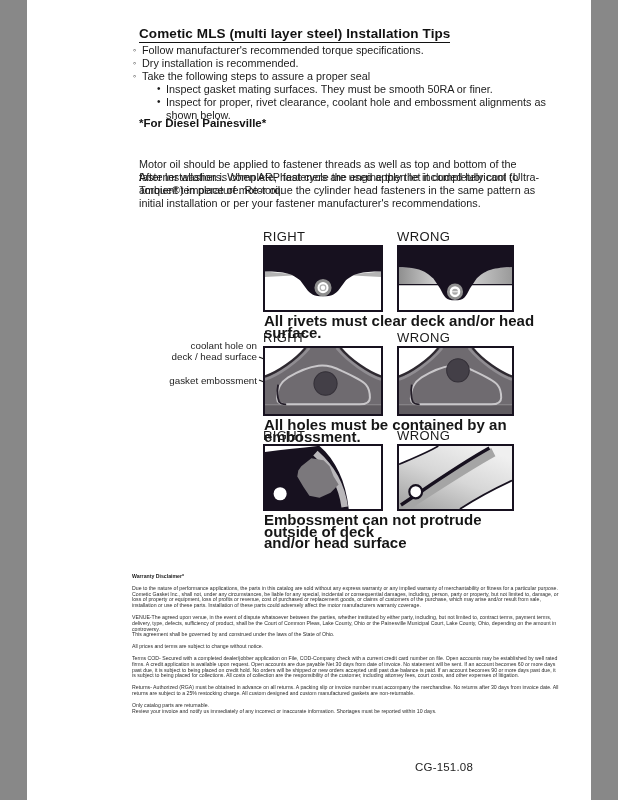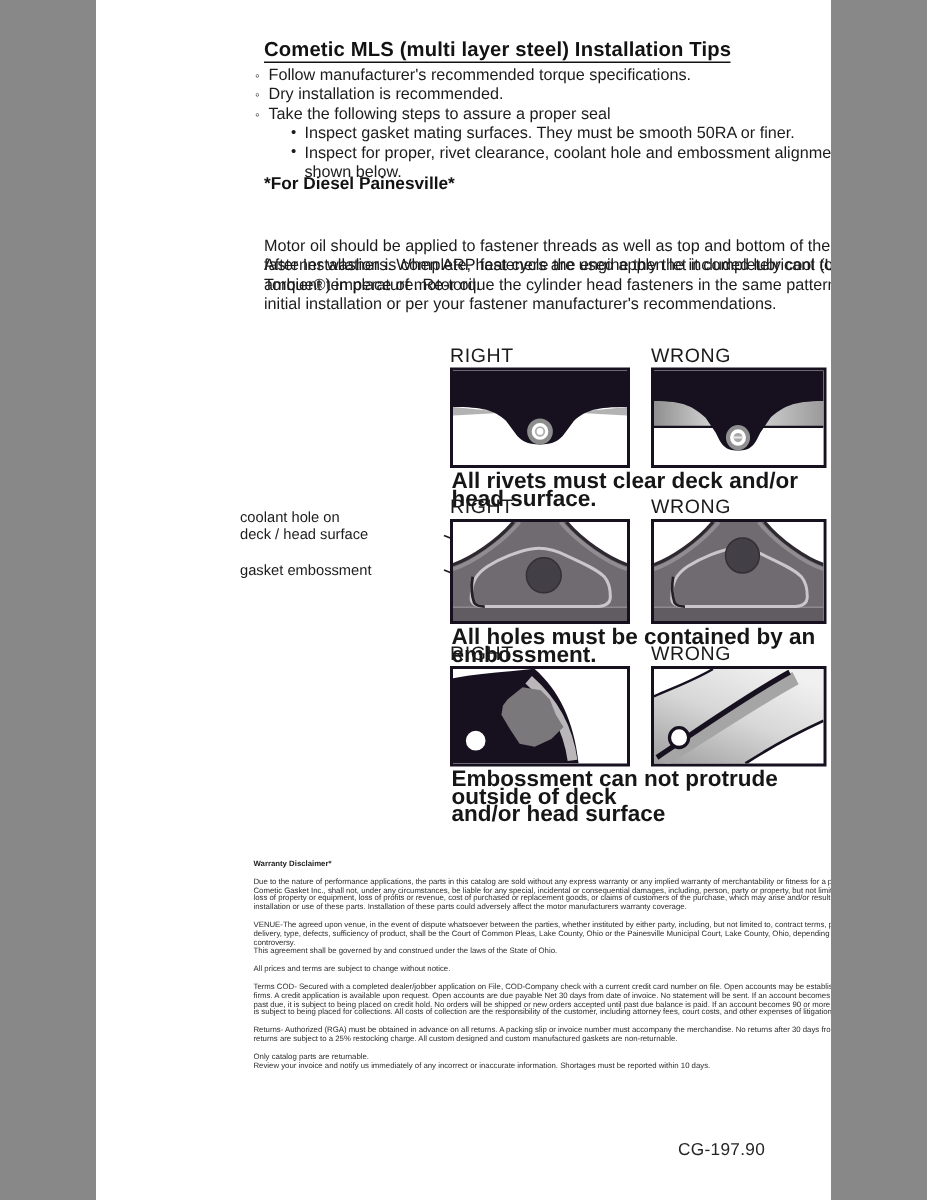--- a/index.html
+++ b/index.html
@@ -1,17 +1,17 @@
 <!DOCTYPE html>
 <html><head>
 <meta charset="utf-8">
 <style>
   html,body{margin:0;padding:0;background:#888;}
   .page{
-    position:relative;width:490px;height:800px;background:#ffffff;
+    position:relative;width:564px;height:800px;background:#ffffff;
     font-family:"Liberation Sans", sans-serif;color:#1f1f1f;overflow:hidden;
     margin:0 auto;
   }
   .abs{position:absolute;}
   .title{
     font-size:13.5px;font-weight:bold;color:#121212;
     border-bottom:1.5px solid #121212;padding-bottom:1px;display:inline-block;
     letter-spacing:.1px;
   }
   .bullets{font-size:10.8px;line-height:12.9px;color:#1c1c1c;}
@@ -19,21 +19,21 @@
   .brow .bg{width:9px;flex:0 0 9px;font-size:9px;line-height:12.9px;}
   .brow.sub{padding-left:24px;}
   .brow.sub .bg{font-size:10px;}
   .h2{font-size:11.5px;font-weight:bold;color:#121212;}
   .body-p{font-size:10.8px;line-height:13.2px;color:#1c1c1c;width:414px;}
   .dg-label{font-size:13px;letter-spacing:.4px;color:#1a1a1a;text-align:left;}
   .dbox{position:absolute;border:2.5px solid #17111f;background:#fff;box-sizing:border-box;}
   .dbox svg{display:block;width:100%;height:100%;}
   .caption{font-size:15px;font-weight:bold;color:#161616;line-height:11.5px;}
   .pre{white-space:pre-line;}
-  .callout{font-size:9.8px;line-height:11.2px;color:#1c1c1c;text-align:left;width:134px;}
+  .callout{font-size:9.8px;line-height:11.2px;color:#1c1c1c;text-align:right;width:134px;}
   .legal{width:427px;font-size:5.2px;line-height:5.8px;color:#2c2c2c;}
   .legal .lh{font-weight:bold;margin:0 0 6px 0;color:#1c1c1c;}
   .legal p{margin:0 0 6px 0;}
   .footer-code{font-size:11.5px;color:#242424;letter-spacing:.2px;}
 </style>
 </head>
 <body>
 
 <div class="page">
 
@@ -189,15 +189,15 @@
     <p class="pre">Due to the nature of performance applications, the parts in this catalog are sold without any express warranty or any implied warranty of merchantability or fitness for a particular purpose.  Cometic Gasket Inc., shall not, under any circumstances, be liable for any special, incidental or consequential damages, including, person, party or property, but not limited to, damage, or loss of property or equipment, loss of profits or revenue, cost of purchased or replacement goods, or claims of customers of the purchase, which may arise and/or result from sale, installation or use of these parts.  Installation of these parts could adversely affect the motor manufacturers warranty coverage.</p>
     <p class="pre">VENUE-The agreed upon venue, in the event of dispute whatsoever between the parties, whether instituted by either party, including, but not limited to, contract terms, payment terms, delivery, type, defects, sufficiency of product, shall be the Court of Common Pleas, Lake County, Ohio or the Painesville Municipal Court, Lake County, Ohio, depending on the amount in controversy.
 This agreement shall be governed by and construed under the laws of the State of Ohio.</p>
     <p class="pre">All prices and terms are subject to change without notice.</p>
     <p class="pre">Terms COD- Secured with a completed dealer/jobber application on File, COD-Company check with a current credit card number on file.  Open accounts may be established by well rated firms.  A credit application is available upon request.  Open accounts are due payable Net 30 days from date of invoice.  No statement will be sent.  If an account becomes 60 or more days past due, it is subject to being placed on credit hold.  No orders will be shipped or new orders accepted until past due balance is paid.  If an account becomes 90 or more days past due, it is subject to being placed for collections.  All costs of collection are the responsibility of the customer, including attorney fees, court costs, and other expenses of litigation.</p>
     <p class="pre">Returns- Authorized (RGA) must be obtained in advance on all returns.  A packing slip or invoice number must accompany the merchandise.  No returns after 30 days from invoice date.  All returns are subject to a 25% restocking charge.  All custom designed and custom manufactured gaskets are non-returnable.</p>
     <p class="pre">Only catalog parts are returnable.
 Review your invoice and notify us immediately of any incorrect or inaccurate information.  Shortages must be reported within 10 days.</p>
   </div>
 
-  <div class="abs footer-code" style="left:388px;top:761px;">CG-197.90</div>
+  <div class="abs footer-code" style="left:388px;top:761px;">CG-151.08</div>
 
 </div>
 
 </body></html>

